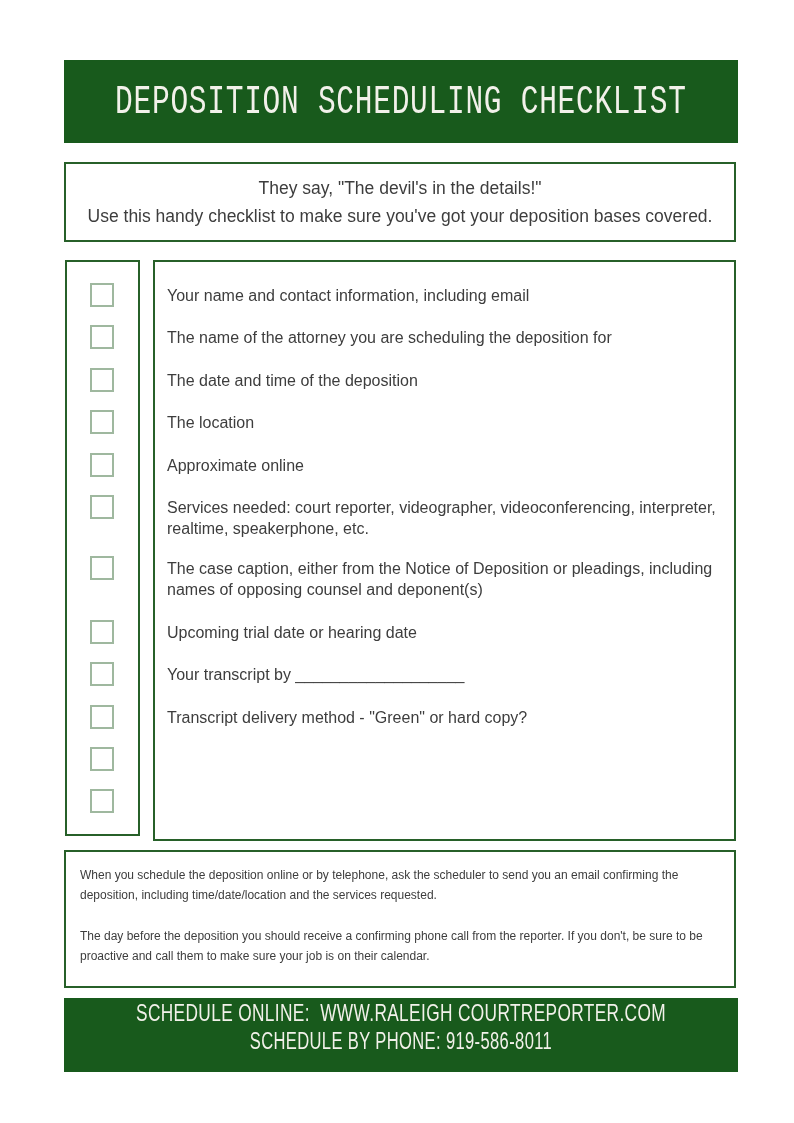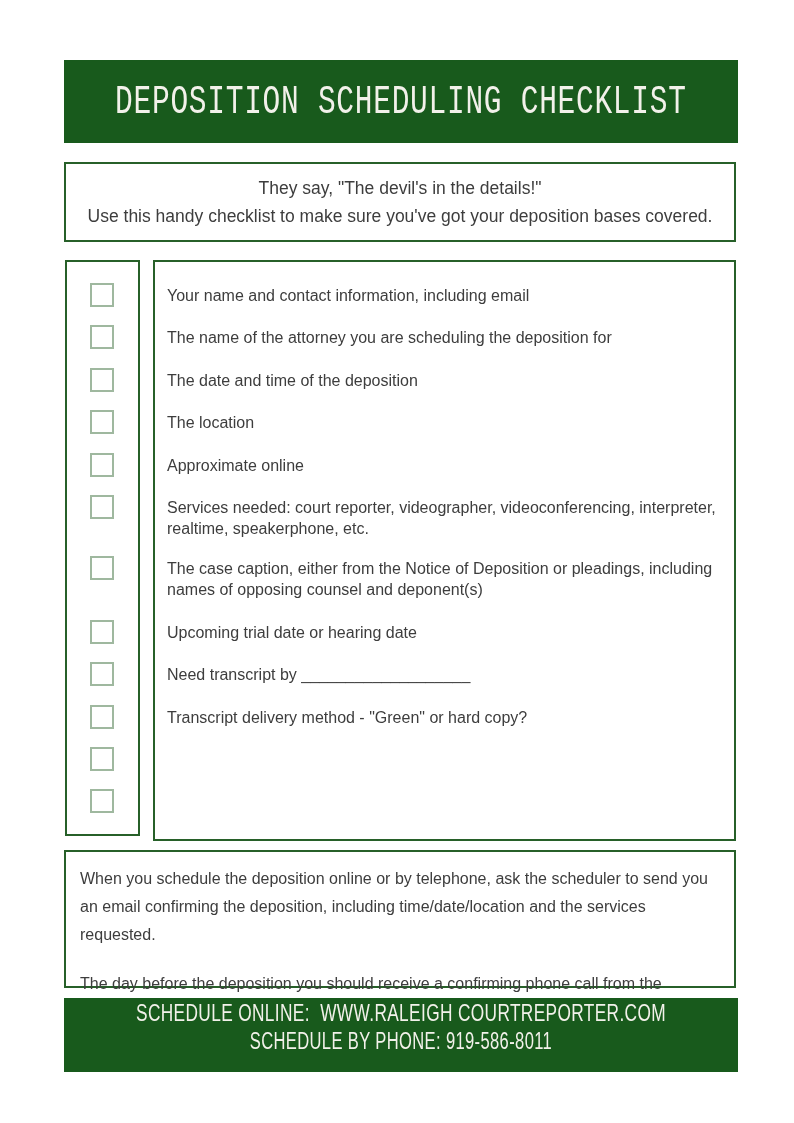--- a/index.html
+++ b/index.html
@@ -30,21 +30,21 @@
   .cb-col{position:absolute;left:65px;top:260px;width:75px;height:576px;border:2px solid var(--border-green);background:#fff;}
   .cb{position:absolute;left:23px;width:24px;height:24px;border:2px solid var(--checkbox-border);background:#fff;}
 
   
   .list-box{position:absolute;left:153px;top:260px;width:583px;height:581px;border:2px solid var(--border-green);background:#fff;padding-left:36px;}
   .item{position:absolute;left:12px;right:8px;font-size:16px;line-height:21px;color:var(--text);}
 
   
   .note-box{position:absolute;left:64px;top:850px;width:672px;height:138px;border:2px solid var(--border-green);
             padding:13px 14px;background:#fff;}
-  .note-box p{font-size:16px;line-height:28px;color:var(--text);}
+  .note-box p{font-size:12px;line-height:20px;color:var(--text);}
   .note-box p + p{margin-top:21px;}
 
   
   .footer{position:absolute;left:64px;top:998px;width:674px;height:74px;background:var(--banner-green);
           display:flex;flex-direction:column;align-items:center;}
   .footer-line1{font-size:24px;line-height:30px;letter-spacing:0.5px;color:var(--banner-text);}
   .footer-line2{font-size:23px;line-height:27px;letter-spacing:0.5px;color:var(--banner-text);}
 </style>
 </head>
 <body>
@@ -77,21 +77,21 @@
 
   <div class="list-box">
     <div class="item" style="top:23px">Your name and contact information, including email</div>
     <div class="item" style="top:65px">The name of the attorney you are scheduling the deposition for</div>
     <div class="item" style="top:150px">The location</div>
     <div class="item" style="top:108px">The date and time of the deposition</div>
     <div class="item" style="top:193px">Approximate online</div>
     <div class="item" style="top:235px">Services needed: court reporter, videographer, videoconferencing, interpreter, realtime, speakerphone, etc.</div>
     <div class="item" style="top:296px">The case caption, either from the Notice of Deposition or pleadings, including names of opposing counsel and deponent(s)</div>
     <div class="item" style="top:360px">Upcoming trial date or hearing date</div>
-    <div class="item" style="top:402px">Need transcript by ___________________</div>
+    <div class="item" style="top:402px">Your transcript by ___________________</div>
     <div class="item" style="top:445px">Transcript delivery method - "Green" or hard copy?</div>
   </div>
 
   <div class="note-box">
     <p>When you schedule the deposition online or by telephone, ask the scheduler to send you an email confirming the deposition, including time/date/location and the services requested.</p>
     <p>The day before the deposition you should receive a confirming phone call from the reporter. If you don't, be sure to be proactive and call them to make sure your job is on their calendar.</p>
   </div>
 
   <div class="footer">
     <span class="condensed footer-line1">SCHEDULE ONLINE:  WWW.RALEIGH COURTREPORTER.COM</span>

